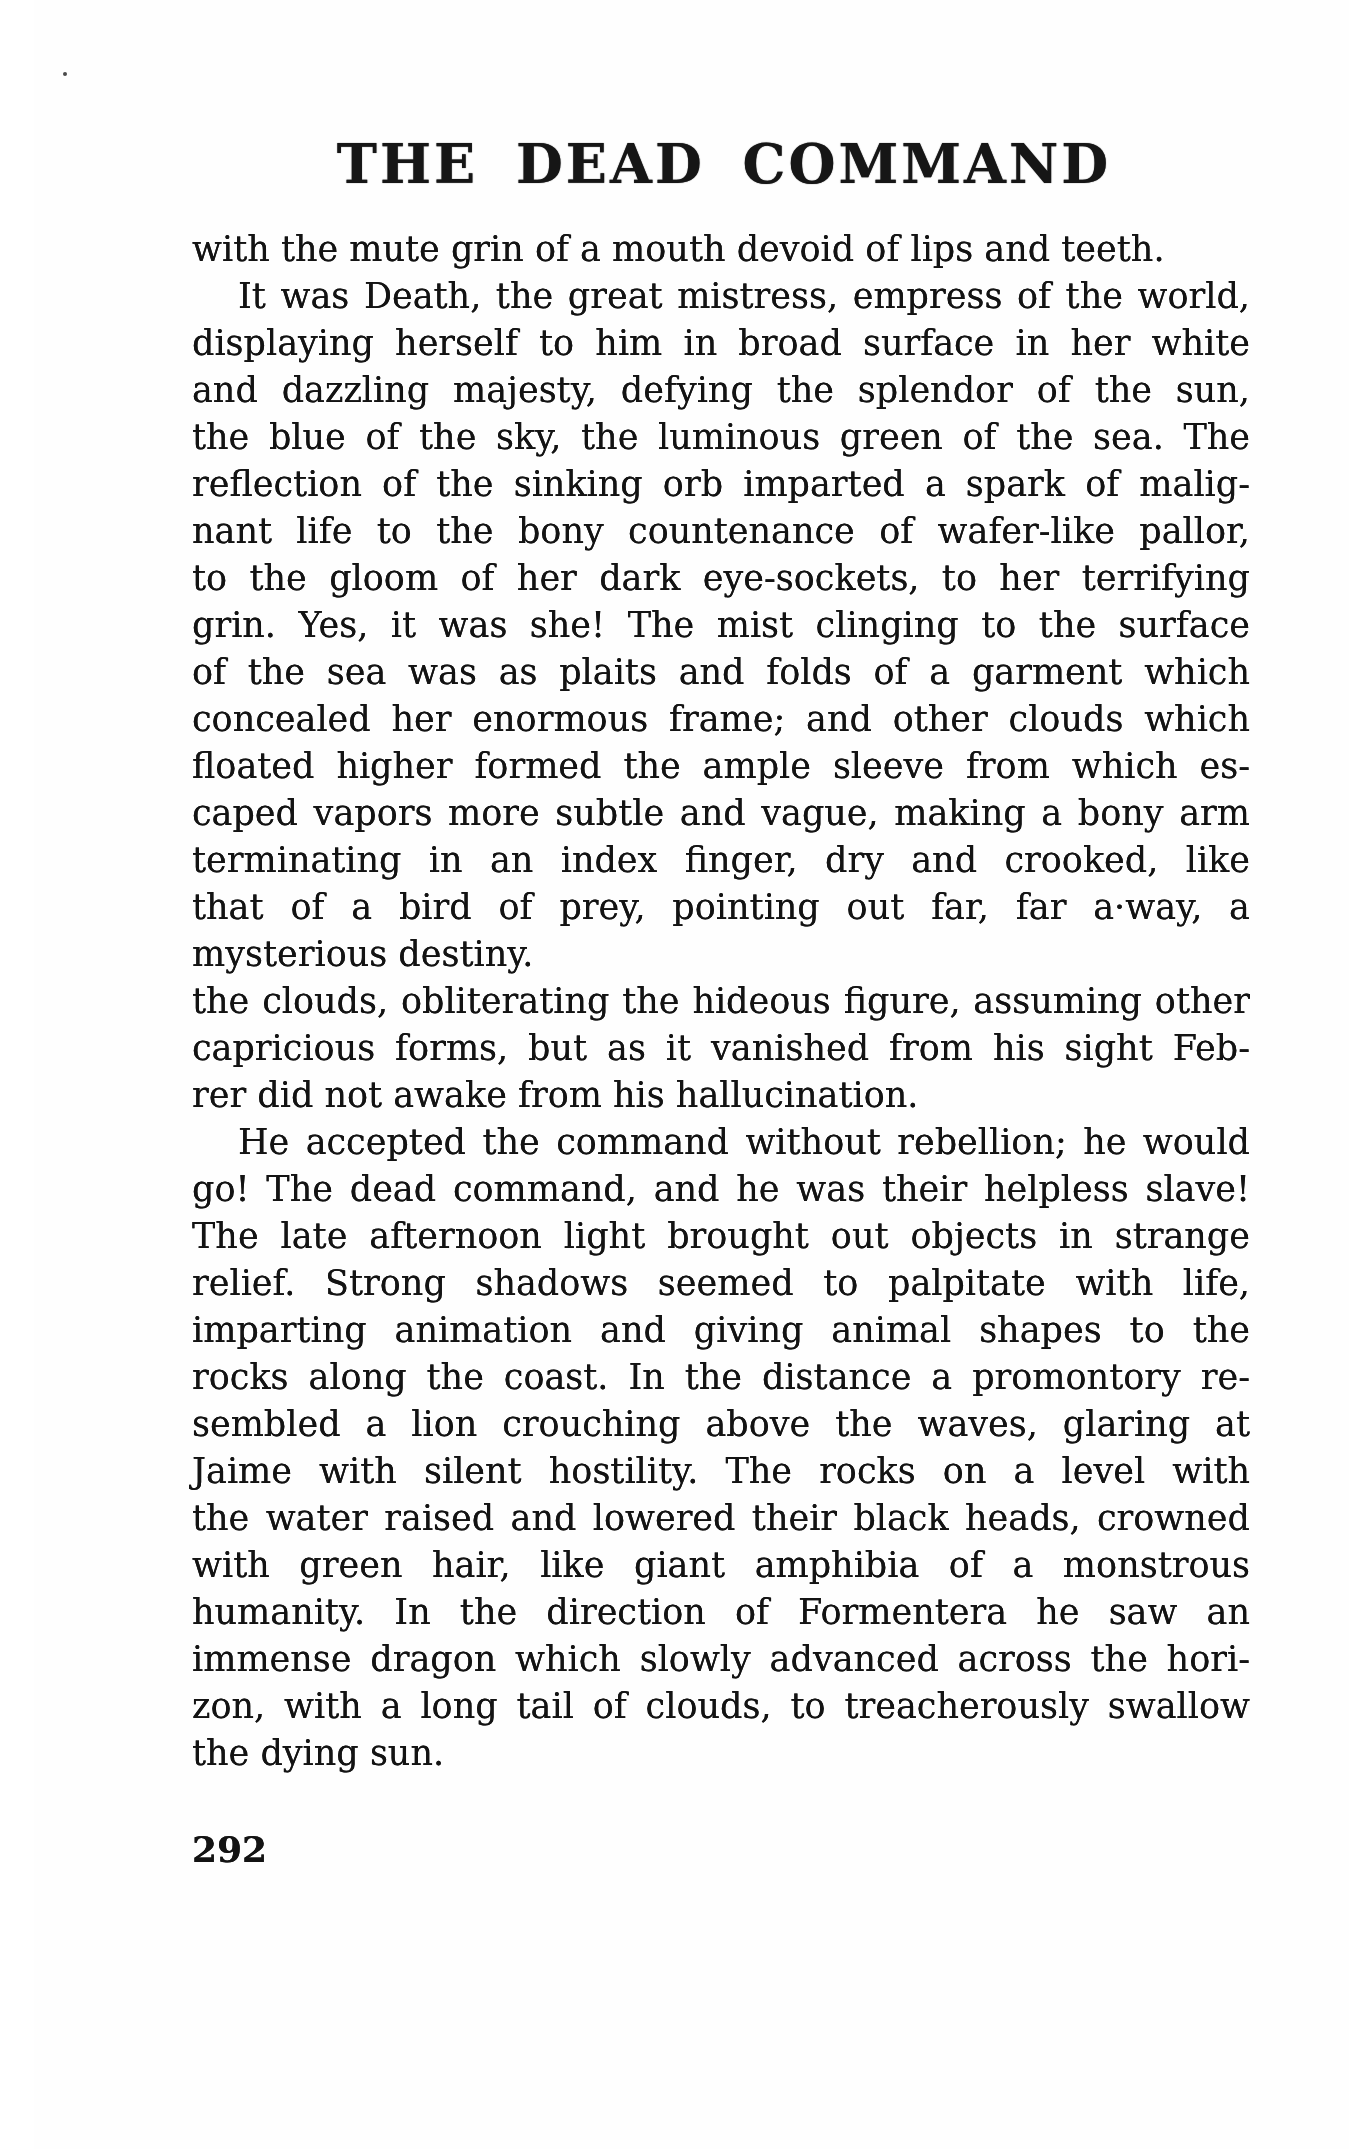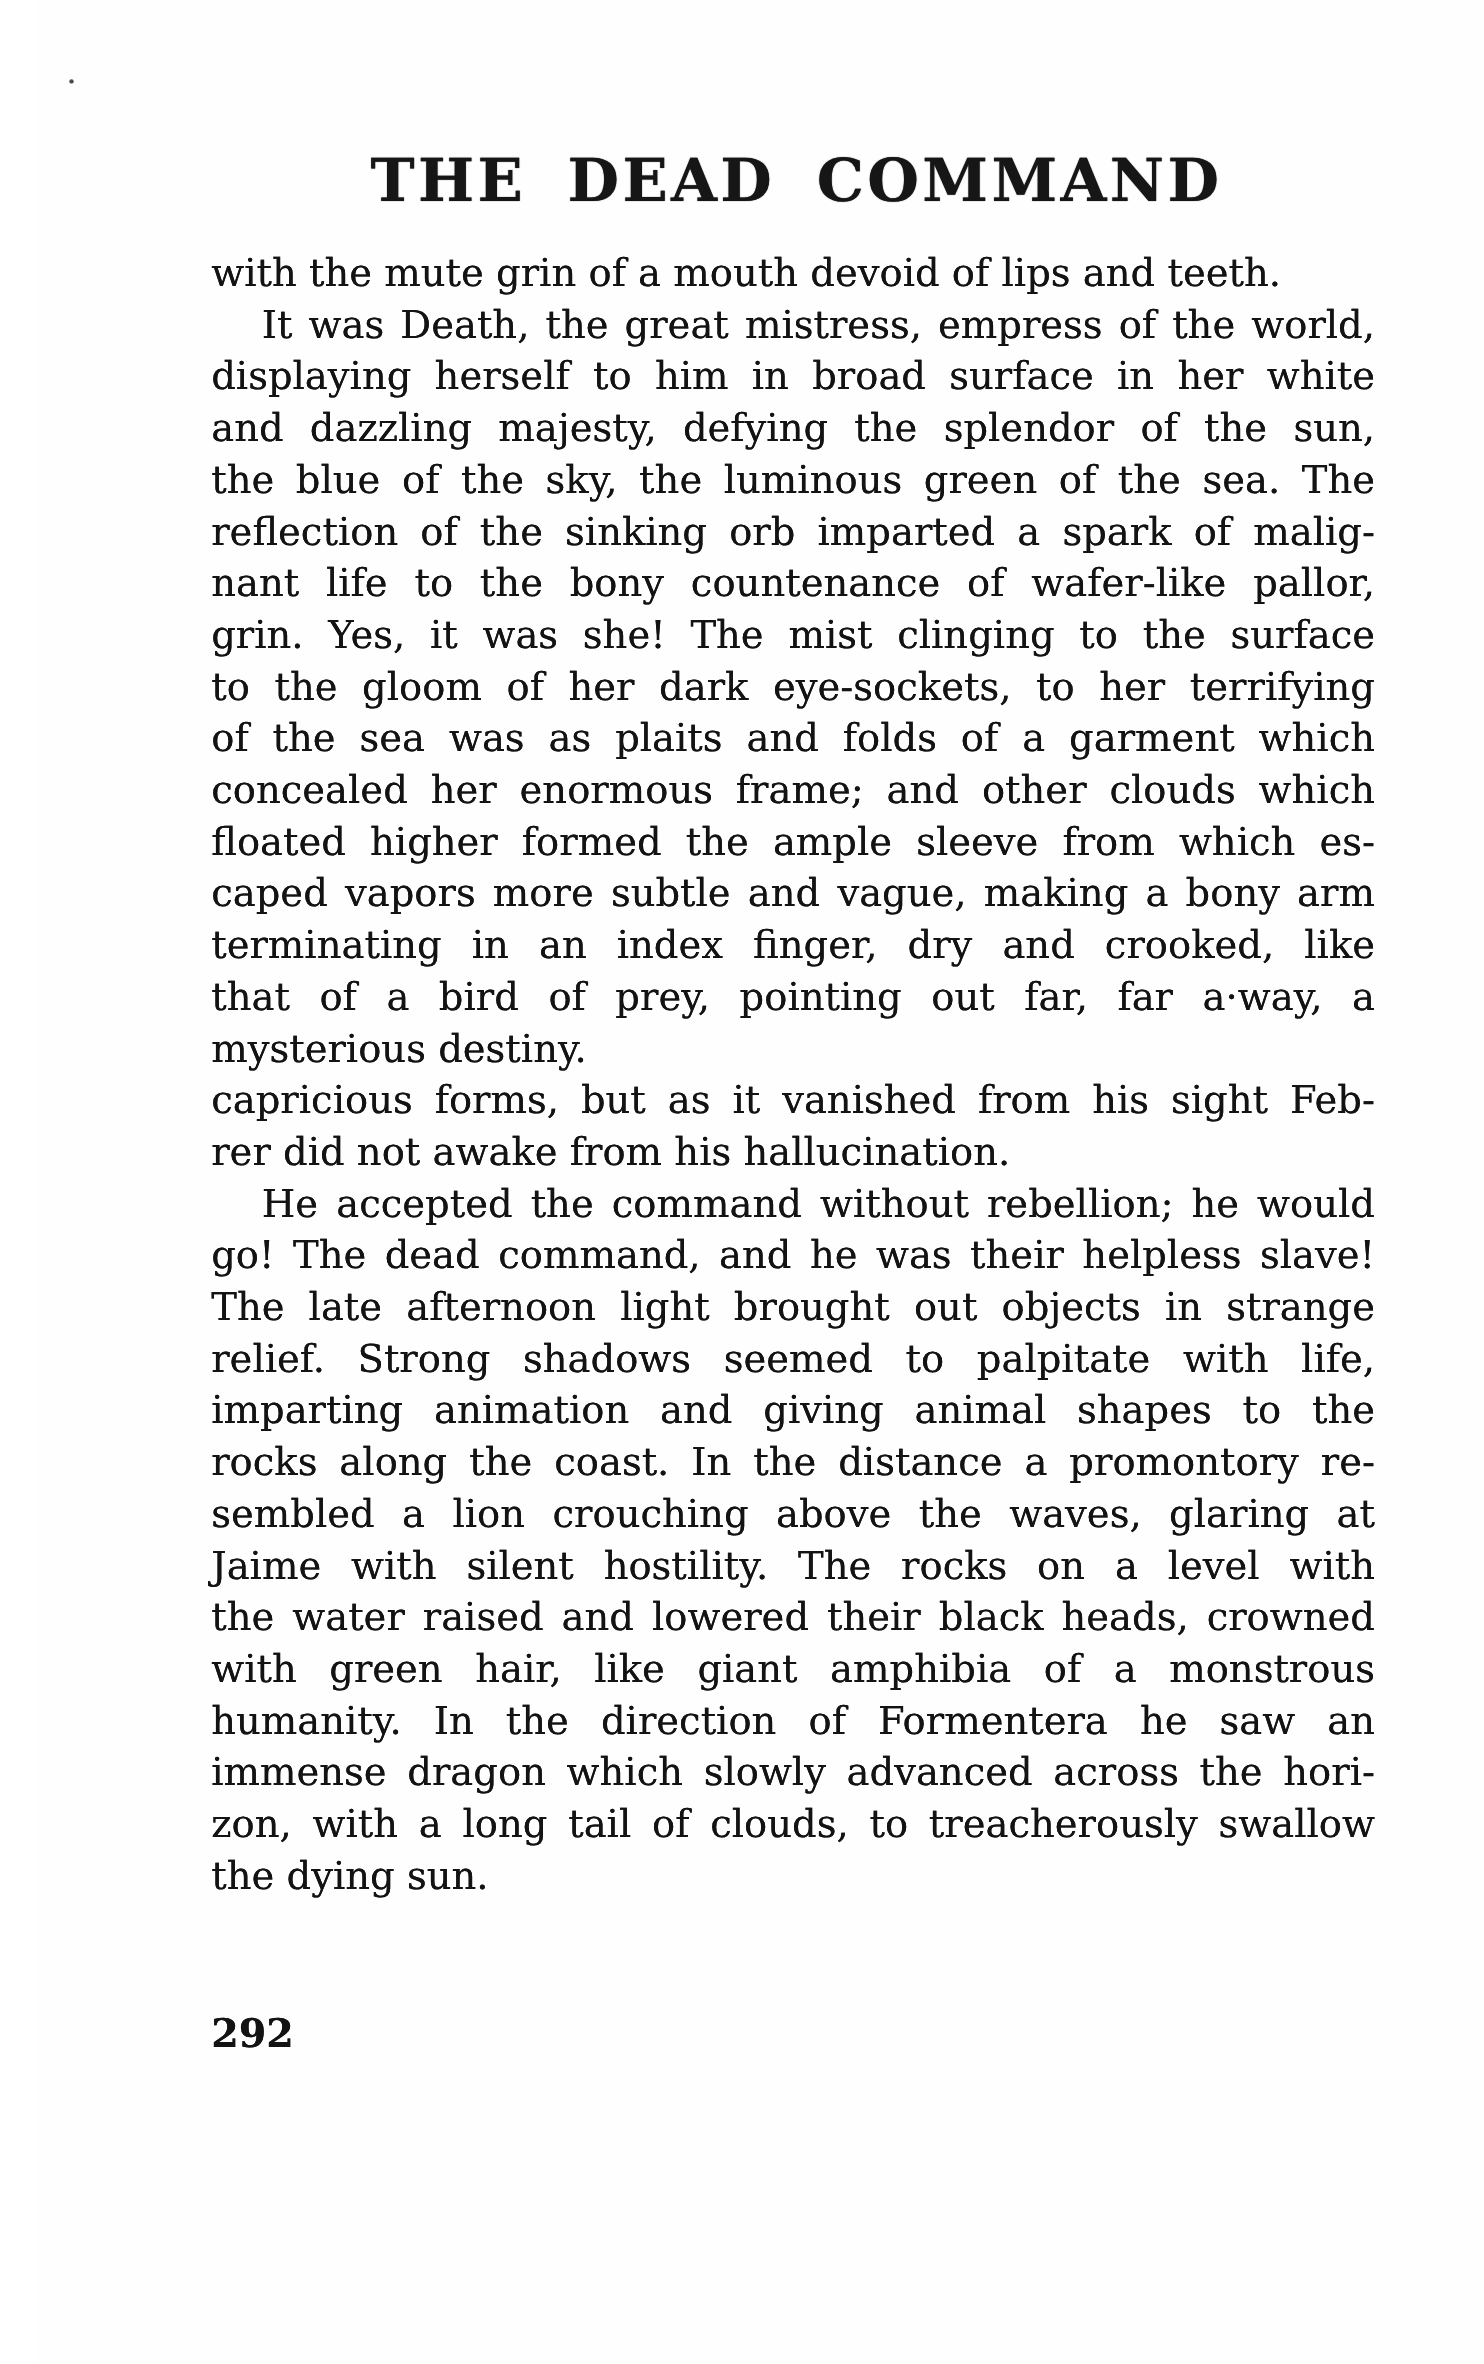--- a/index.html
+++ b/index.html
@@ -81,29 +81,30 @@
   <div class="speck"></div>
   <h1 class="title">THE DEAD COMMAND</h1>
   <div class="text-block">
       <div class="line last">with the mute grin of a mouth devoid of lips and teeth.</div>
       <div class="line indent">It was Death, the great mistress, empress of the world,</div>
       <div class="line">displaying herself to him in broad surface in her white</div>
       <div class="line">and dazzling majesty, defying the splendor of the sun,</div>
       <div class="line">the blue of the sky, the luminous green of the sea. The</div>
       <div class="line">reflection of the sinking orb imparted a spark of malig-</div>
       <div class="line">nant life to the bony countenance of wafer-like pallor,</div>
+      <div class="line">to the gloom of her dark eye-sockets, to her terrifying</div>
       <div class="line">grin. Yes, it was she! The mist clinging to the surface</div>
-      <div class="line">to the gloom of her dark eye-sockets, to her terrifying</div>
       <div class="line">of the sea was as plaits and folds of a garment which</div>
       <div class="line">concealed her enormous frame; and other clouds which</div>
       <div class="line">floated higher formed the ample sleeve from which es-</div>
       <div class="line">caped vapors more subtle and vague, making a bony arm</div>
       <div class="line">terminating in an index finger, dry and crooked, like</div>
       <div class="line">that of a bird of prey, pointing out far, far a·way, a</div>
       <div class="line last">mysterious destiny.</div>
+      <div class="line">the clouds, obliterating the hideous figure, assuming other</div>
       <div class="line">capricious forms, but as it vanished from his sight Feb-</div>
       <div class="line last">rer did not awake from his hallucination.</div>
       <div class="line indent">He accepted the command without rebellion; he would</div>
       <div class="line">go! The dead command, and he was their helpless slave!</div>
       <div class="line">The late afternoon light brought out objects in strange</div>
       <div class="line">relief. Strong shadows seemed to palpitate with life,</div>
       <div class="line">imparting animation and giving animal shapes to the</div>
       <div class="line">rocks along the coast. In the distance a promontory re-</div>
       <div class="line">sembled a lion crouching above the waves, glaring at</div>
       <div class="line">Jaime with silent hostility. The rocks on a level with</div>

